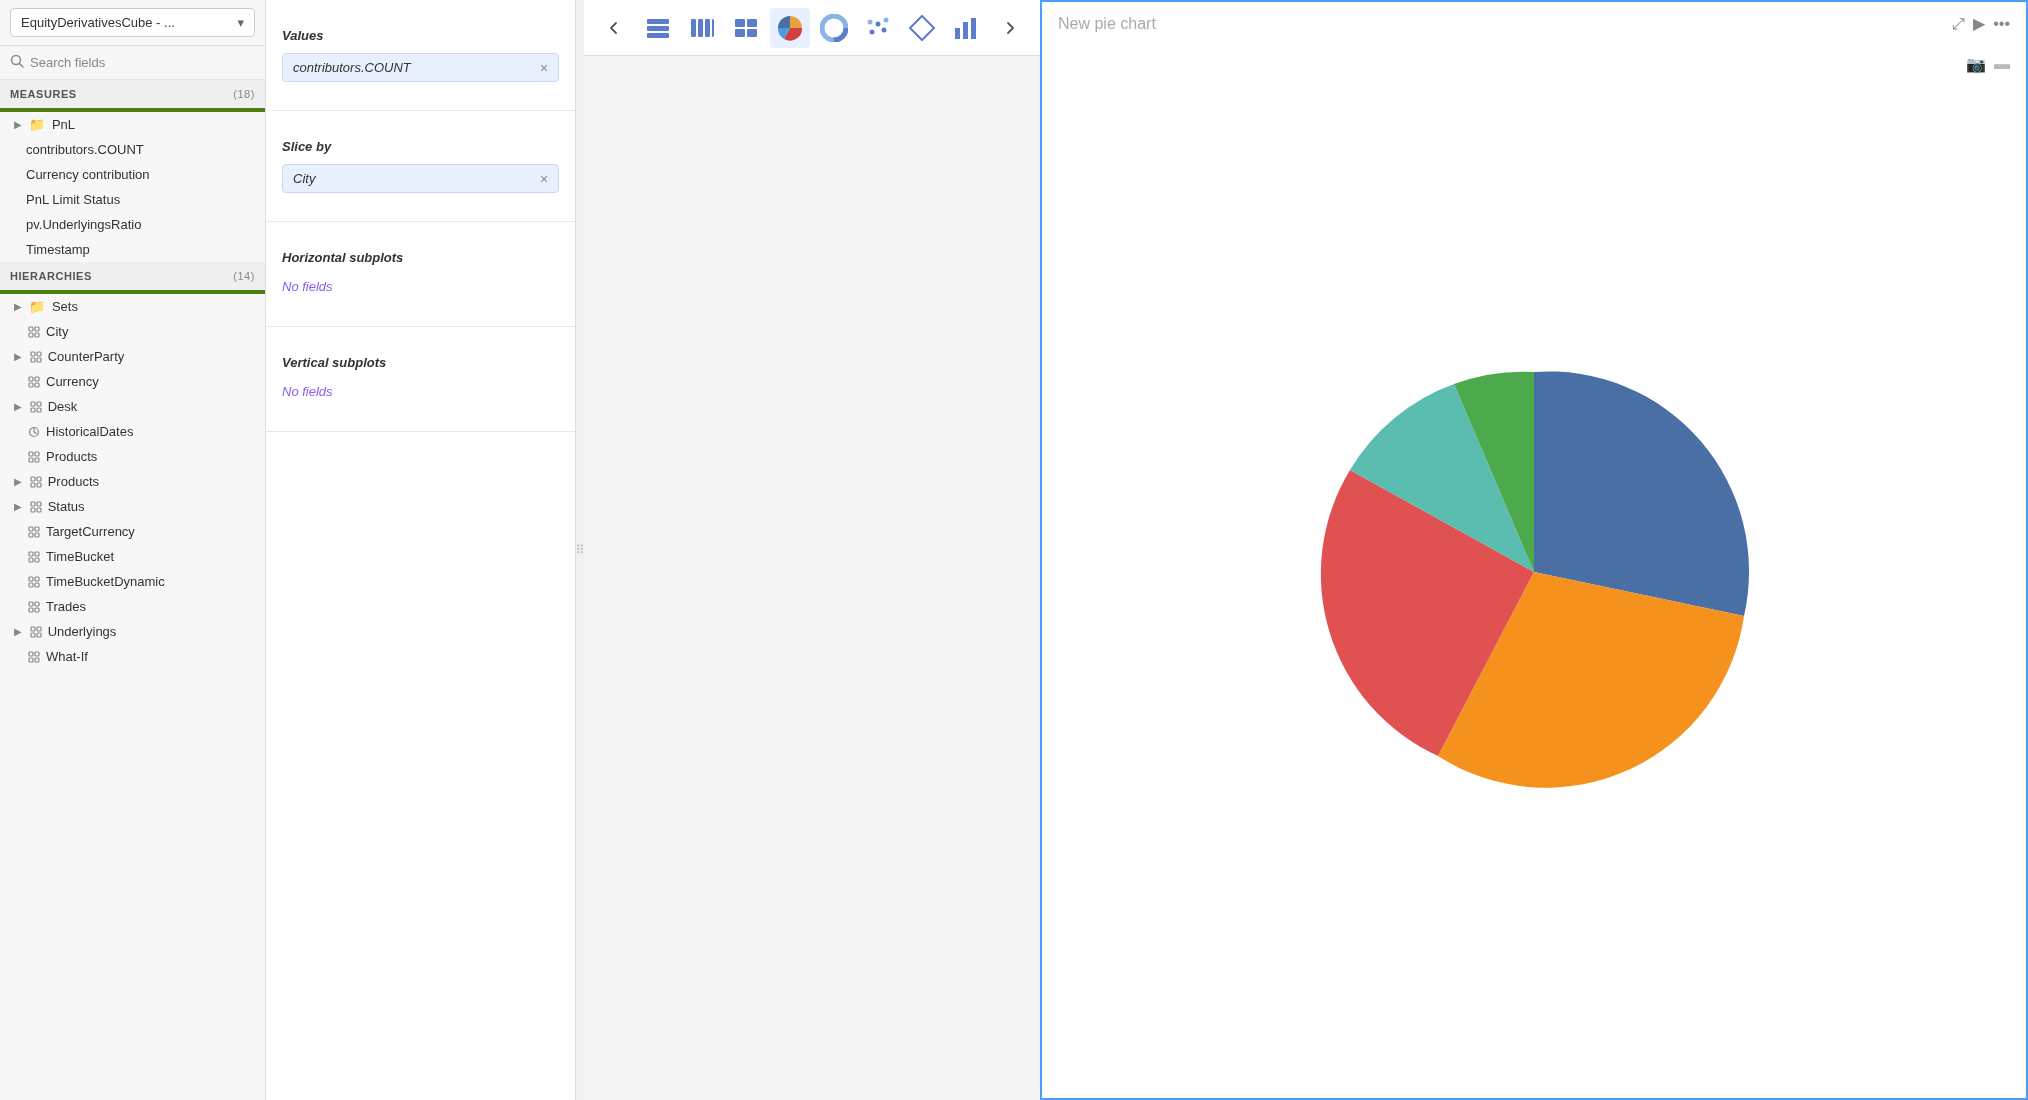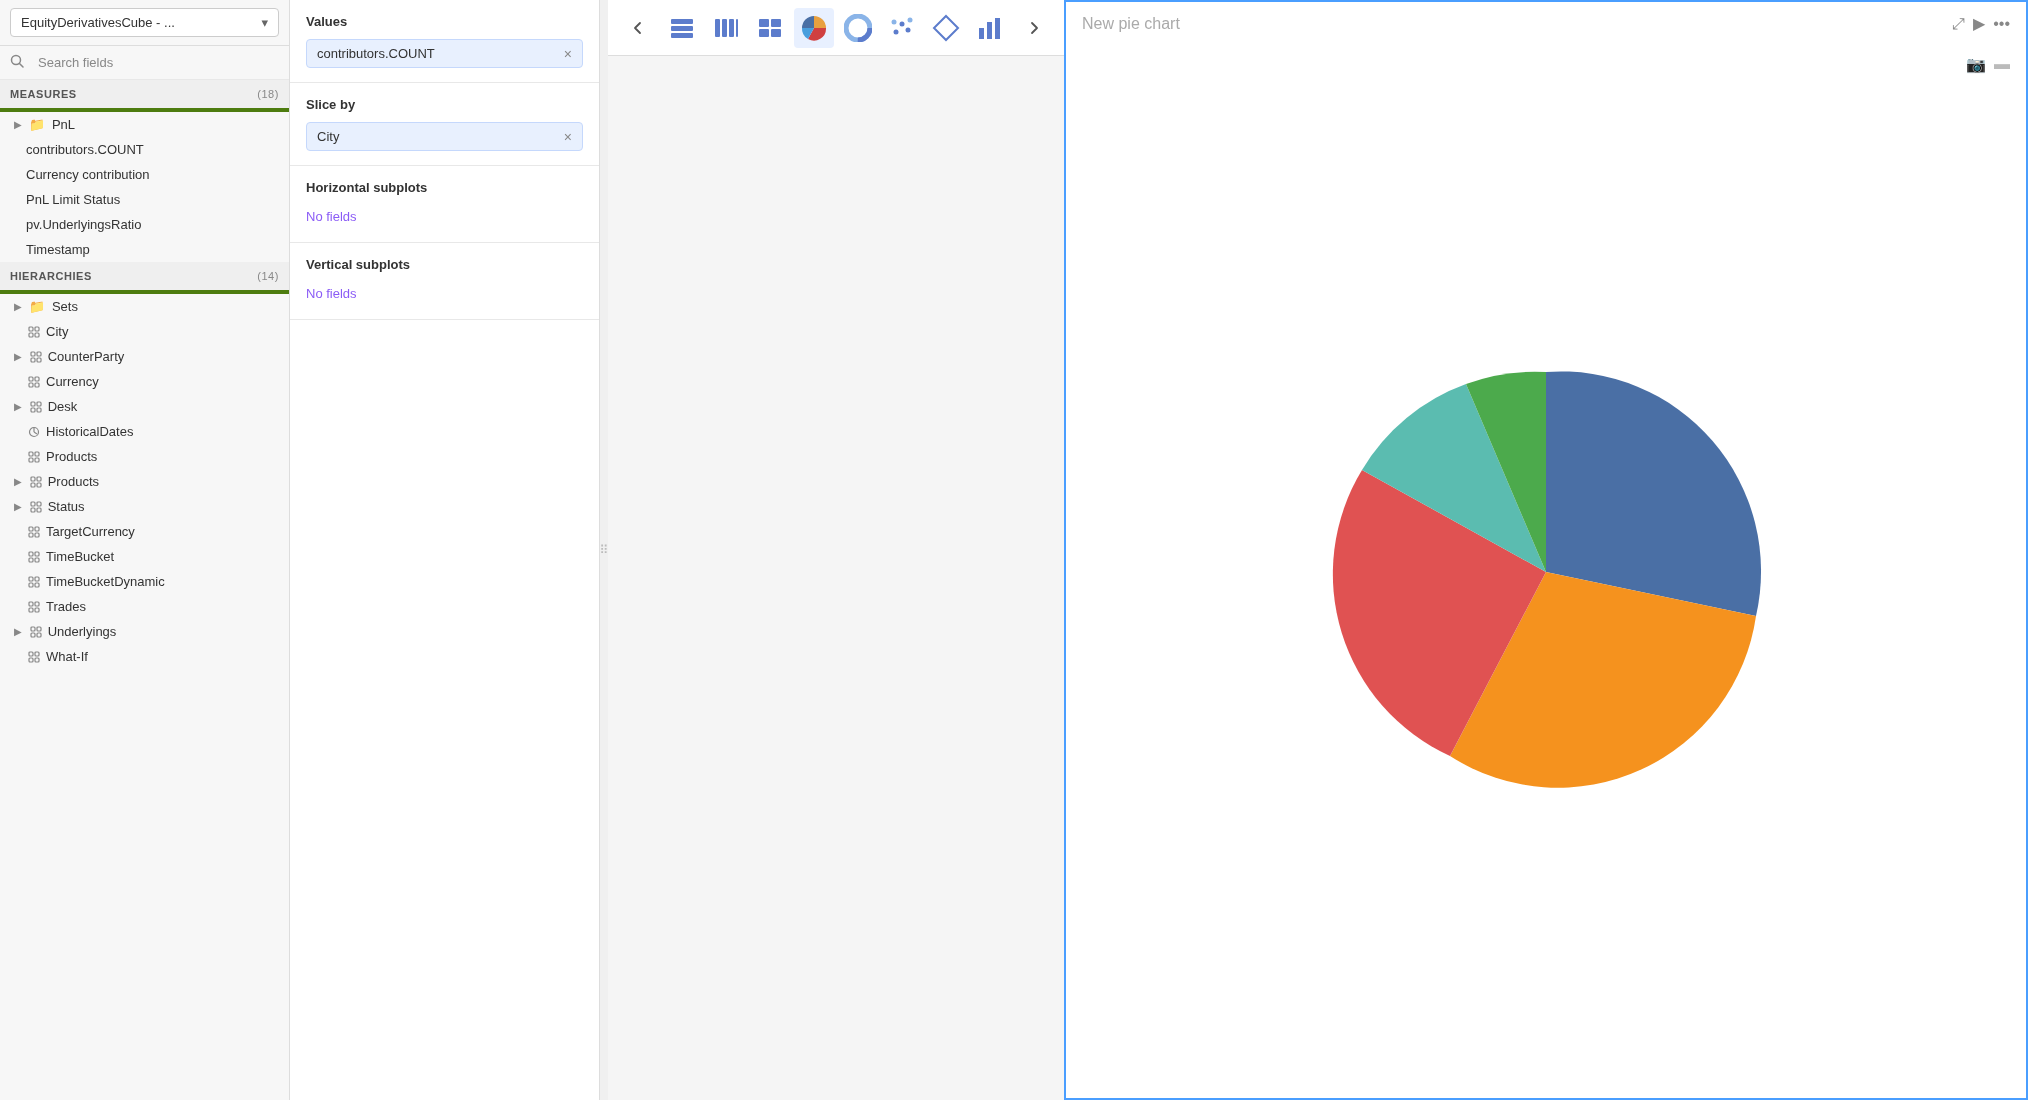--- a/index.html
+++ b/index.html
@@ -1,37 +1,37 @@
 <!DOCTYPE html>
 <html><head>
   <meta charset="utf-8">
   <style>
     * { box-sizing: border-box; margin: 0; padding: 0; }
     body { font-family: -apple-system, BlinkMacSystemFont, 'Segoe UI', Arial, sans-serif; font-size: 13px; background: #f0f0f0; display: flex; height: 100vh; overflow: hidden; }
 
     
-    .sidebar { width: 290px; background: #f7f7f7; border-right: 1px solid #ddd; display: flex; flex-direction: column; overflow: hidden; flex-shrink: 0; }
+    .sidebar { width: 266px; background: #f7f7f7; border-right: 1px solid #ddd; display: flex; flex-direction: column; overflow: hidden; flex-shrink: 0; }
     .sidebar-header { padding: 8px 10px; border-bottom: 1px solid #ddd; background: #f7f7f7; }
     .cube-selector { display: flex; align-items: center; justify-content: space-between; padding: 6px 10px; background: #fff; border: 1px solid #ccc; border-radius: 4px; cursor: pointer; font-size: 13px; color: #333; }
     .cube-selector .chevron { color: #666; }
-    .search-bar { display: flex; align-items: center; padding: 8px 10px; gap: 14px; border-bottom: 1px solid #e8e8e8; }
+    .search-bar { display: flex; align-items: center; padding: 8px 10px; gap: 6px; border-bottom: 1px solid #e8e8e8; }
     .search-bar .search-icon-svg { color: #888; }
     .search-label { color: #888; font-size: 13px; }
     .sidebar-scroll { overflow-y: auto; flex: 1; }
     .section-header { display: flex; justify-content: space-between; align-items: center; padding: 8px 10px; background: #efefef; font-size: 11px; font-weight: 600; color: #555; letter-spacing: 0.05em; border-bottom: 4px solid #4d7c0f; }
     .section-count { color: #888; font-weight: normal; }
     .field-item { display: flex; align-items: center; padding: 5px 10px 5px 14px; cursor: pointer; color: #333; font-size: 13px; gap: 6px; }
     .field-item .expand-arrow { color: #888; font-size: 10px; margin-right: 2px; }
     .hierarchy-icon { display: inline-flex; align-items: center; color: #999; }
     .folder-icon { color: #999; }
     .field-indented { padding-left: 26px; }
 
     
     .middle-panel { width: 310px; background: #fff; border-right: 1px solid #ddd; display: flex; flex-direction: column; overflow: hidden; flex-shrink: 0; }
-    .panel-section { padding: 14px 16px; border-bottom: 1px solid #e8e8e8; }
+    .panel-section { padding: 28px 16px; border-bottom: 1px solid #e8e8e8; font-style: italic; }
     .panel-section-title { font-size: 13px; font-weight: 600; color: #333; margin-bottom: 10px; }
     .field-chip { display: flex; align-items: center; justify-content: space-between; background: #e8f0fe; border: 1px solid #c5d8fc; border-radius: 4px; padding: 6px 10px; font-size: 13px; color: #333; }
     .field-chip .close-btn { color: #888; cursor: pointer; font-size: 14px; line-height: 1; }
     .no-fields-text { color: #8b5cf6; font-size: 13px; padding: 4px 0; }
 
     
     .chart-area { flex: 1; display: flex; flex-direction: row; overflow: hidden; background: #f5f5f5; }
     .toolbar { height: 56px; background: #fff; border-bottom: 1px solid #ddd; display: flex; align-items: center; padding: 0 10px; gap: 4px; }
     .toolbar-btn { display: flex; align-items: center; justify-content: center; width: 40px; height: 40px; border-radius: 4px; cursor: pointer; border: none; background: transparent; }
     .toolbar-btn.active { background: #e8f0ff; }

